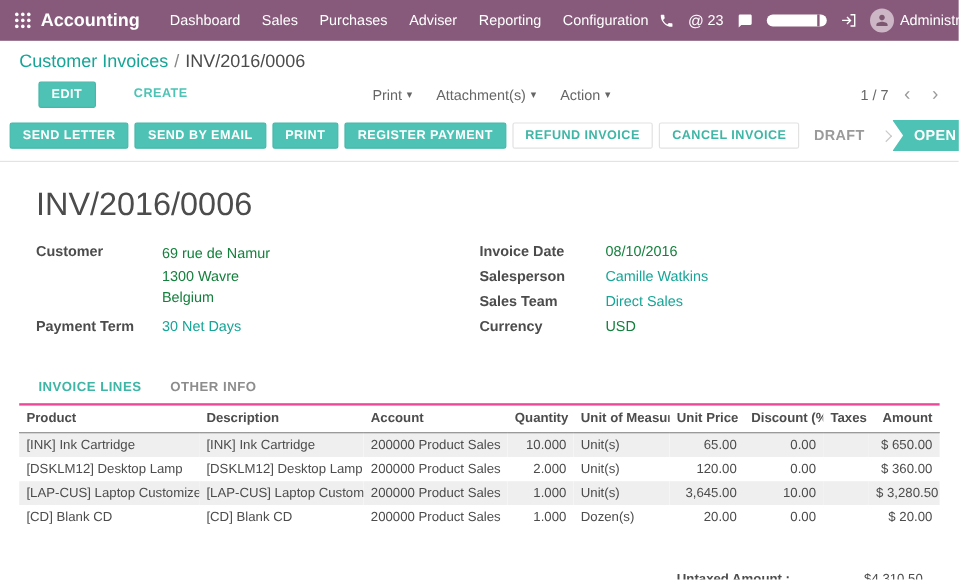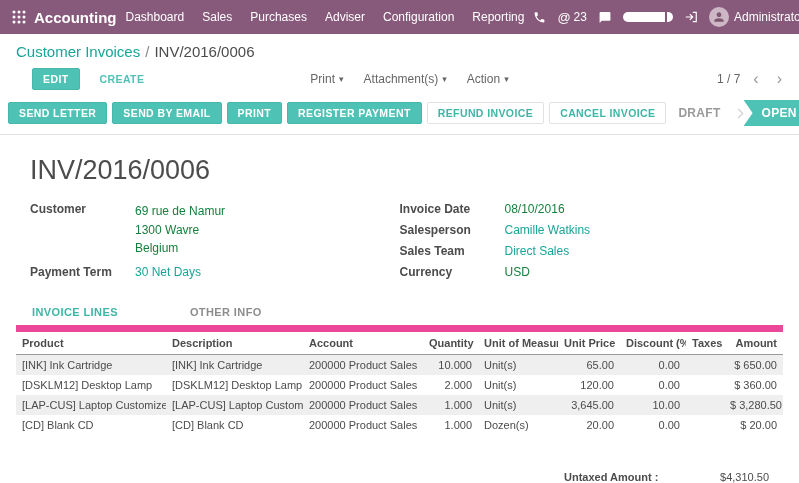--- a/index.html
+++ b/index.html
@@ -12,42 +12,42 @@
   .link { color: #17a597; cursor: pointer; }
 
   
   .navbar {
     height: 34px; background: #875A7B; color: #fff;
     display: flex; align-items: center; justify-content: space-between;
     padding: 0 10px 0 12px;
   }
   .nav-left { display: flex; align-items: center; }
   .apps-icon { display: flex; align-items: center; margin-right: 8px; cursor: pointer; }
-  .brand { font-size: 15px; font-weight: bold; cursor: pointer; }
+  .brand { font-size: 15px; font-weight: bold; margin-right: 16px; cursor: pointer; }
   .app-menu { display: flex; align-items: center; }
   .menu-item { font-size: 12px; padding: 9px 9px; cursor: pointer; }
   .nav-right { display: flex; align-items: center; gap: 11px; font-size: 12px; }
   .nav-ico { display: flex; align-items: center; cursor: pointer; }
   .mention { display: flex; align-items: center; gap: 3px; cursor: pointer; font-size: 12px; }
   .mention .at { font-size: 13px; }
   .usage-pill { width: 50px; height: 10px; background: #fff; border-radius: 5px; position: relative; }
   .usage-pill::after { content:""; position:absolute; right: 6px; top:0; width: 2px; height: 10px; background:#875A7B; }
   .avatar { width: 20px; height: 20px; border-radius: 50%; background: #cdb6c5; display:flex; align-items:center; justify-content:center; overflow:hidden; }
   .user-menu { display: flex; align-items: center; gap: 5px; cursor: pointer; }
   .caret { font-size: 9px; line-height: 1; }
 
   
   .breadcrumb-row { padding: 9px 16px 2px 16px; font-size: 15px; display:flex; gap:5px; align-items:center; }
   .bc-parent { color: #17a597; cursor: pointer; }
   .bc-sep { color: #888; }
   .bc-current { color: #4c4c4c; }
 
   
   .control-row { display: flex; align-items: center; padding: 6px 12px 9px 16px; }
-  .cp-left { flex: 1; display: flex; align-items: center; gap: 10px; padding-left: 16px; }
+  .cp-left { flex: 1; display: flex; align-items: flex-start; gap: 22px; padding-left: 16px; }
   .cp-center { display: flex; align-items: center; gap: 20px; }
   .cp-right { flex: 1; display: flex; align-items: center; justify-content: flex-end; gap: 8px; }
   .btn { font-size: 10.5px; font-weight: bold; letter-spacing: .4px; padding: 4px 10px;
          border-radius: 2px; cursor: pointer; border: 1px solid transparent; white-space: nowrap; }
   .btn-primary { background: #4ec3b5; border-color: #46b7a9; color: #fff; }
   .btn-link { background: transparent; color: #4ec3b5; border: none; font-weight: bold; }
   .btn-flat { background: #fff; border-color: #e2e2e2; color: #3fb5a6; }
   .dropdown { font-size: 12px; color: #666; cursor: pointer; display: flex; align-items: center; gap: 4px; }
   .pager-text { font-size: 12px; color: #666; }
   .pager-btn { font-size: 16px; color: #999; cursor: pointer; padding: 0 5px; line-height: 1; }
@@ -69,21 +69,21 @@
   .sheet { padding: 16px 16px 0 16px; }
   .doc-title { font-size: 27px; font-weight: 400; color: #4c4c4c; margin: 4px 14px 16px 14px; }
   .field-groups { display: flex; margin: 0 14px; font-size: 12px; }
   .group { width: 50%; }
   .frow { display: flex; margin-bottom: 7px; }
   .frow > label { width: 105px; flex: none; font-weight: bold; color: #4c4c4c; }
   .frow .value { color: #15803d; }
   .addr div { line-height: 1.55; }
 
   
-  .tabs { margin-top: 13px; border-bottom: 7px solid #ec4899; padding: 0 4px; display:flex;gap:48px; }
+  .tabs { margin-top: 24px; border-bottom: 2px solid #ec4899; padding: 0 4px; display:flex; }
   .tab { font-size: 11px; font-weight: bold; letter-spacing: .4px; padding: 7px 12px; cursor: pointer; color: #8d8d8d; }
   .tab.active { color: #3fb5a6; }
 
   
   table.lines { width: 100%; border-collapse: collapse; table-layout: fixed; font-size: 11px; }
   table.lines th { border-bottom: 1px solid #9a9a9a; padding: 5px 6px; text-align: left;
                    font-weight: bold; color: #4c4c4c; cursor: pointer; white-space: nowrap; overflow:hidden; }
   table.lines td { padding: 4px 6px; color: #4c4c4c; white-space: nowrap; overflow: hidden; }
   table.lines th:nth-child(4), table.lines td:nth-child(4),
   table.lines th:nth-child(6), table.lines td:nth-child(6),
@@ -117,22 +117,22 @@
             <circle cx="12" cy="12" r="1.5"></circle>
       </g>
         </svg>
     </span>
     <span class="brand">Accounting</span>
     <nav class="app-menu">
         <span class="menu-item">Dashboard</span>
         <span class="menu-item">Sales</span>
         <span class="menu-item">Purchases</span>
         <span class="menu-item">Adviser</span>
+        <span class="menu-item">Reporting</span>
         <span class="menu-item">Configuration</span>
-        <span class="menu-item">Reporting</span>
       </nav>
   </div>
   <div class="nav-right">
     <span class="nav-ico">
       <svg width="13" height="13" viewBox="0 0 24 24" fill="#fff">
           <path d="M6.62 10.79a15.05 15.05 0 0 0 6.59 6.59l2.2-2.2c.27-.27.67-.36 1.02-.24 1.12.37 2.33.57 3.57.57.55 0 1 .45 1 1V20c0 .55-.45 1-1 1C10.85 21 3 13.15 3 3.5c0-.55.45-1 1-1H7.5c.55 0 1 .45 1 1 0 1.25.2 2.45.57 3.57.11.35.03.74-.25 1.02l-2.2 2.2z"></path>
         </svg>
     </span>
     <span class="mention">
       <span class="at">@</span>

